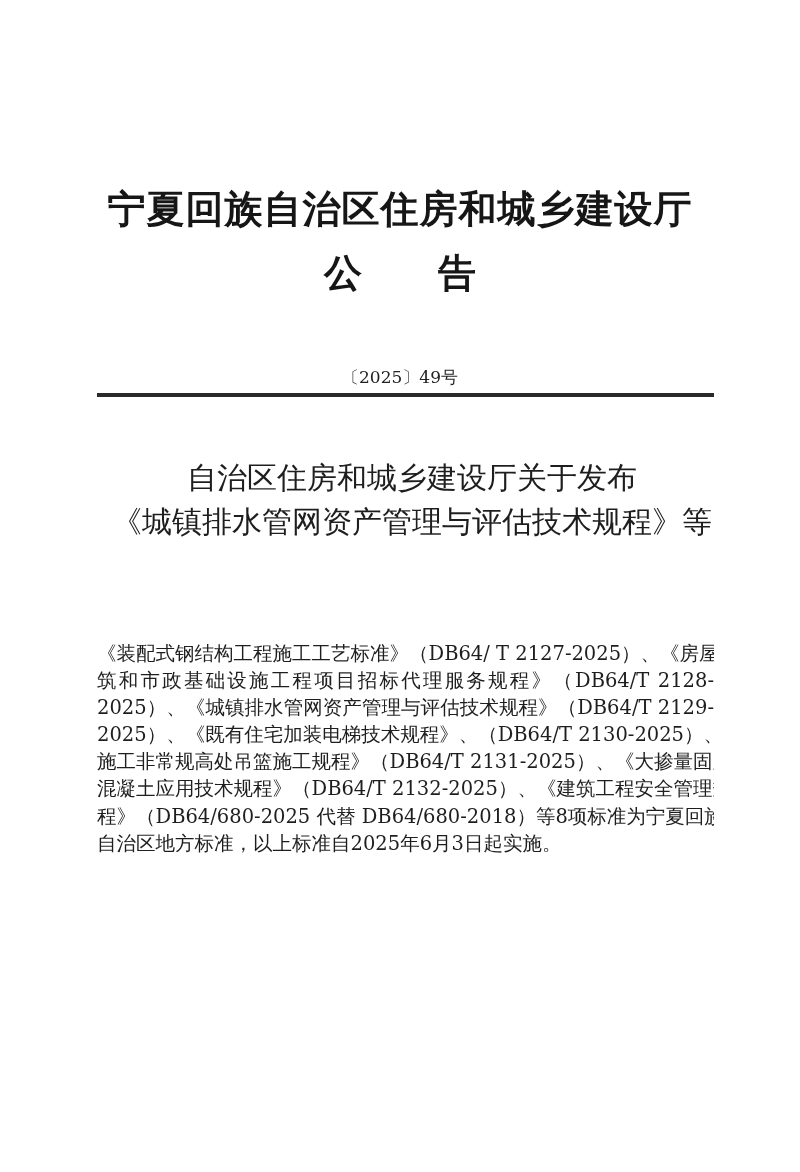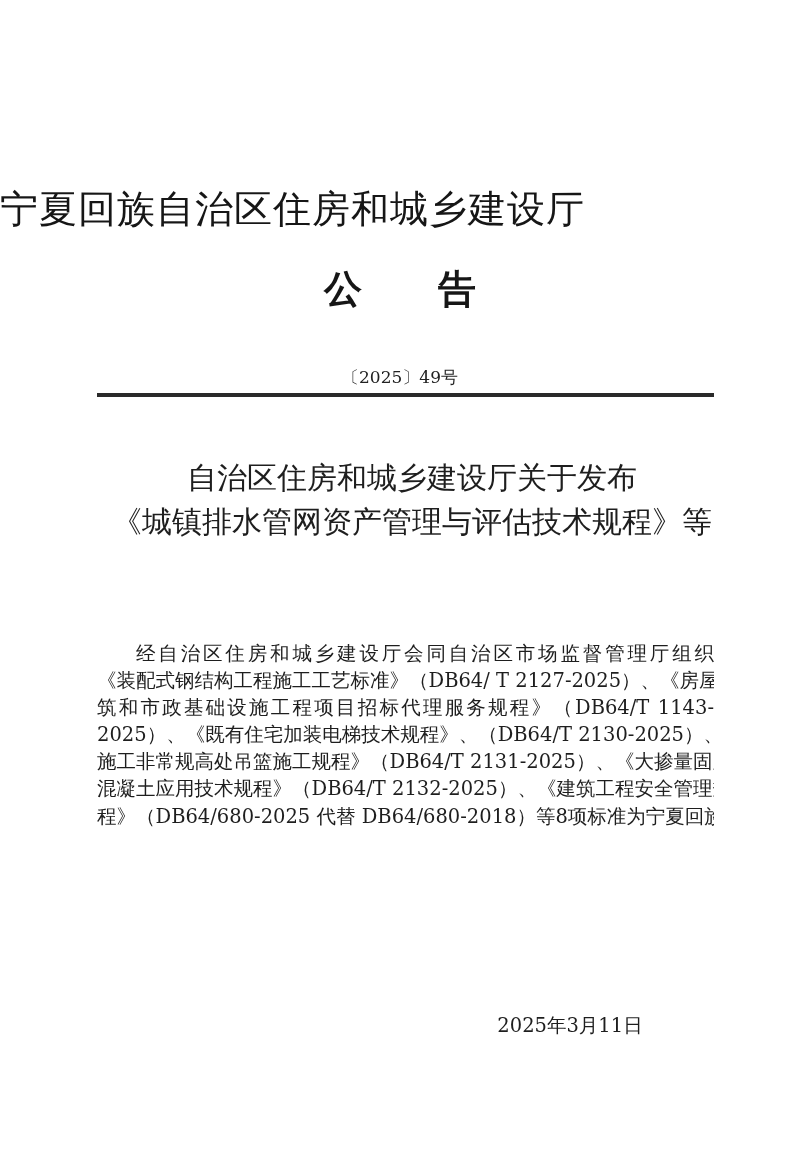--- a/index.html
+++ b/index.html
@@ -13,32 +13,32 @@
       position: relative;
       overflow: hidden;
       color: #1a1a1a;
       font-family: "DejaVu Serif", "Liberation Serif", serif;
     }
     .org-title {
       position: absolute;
       left: 0;
       width: 800px;
       top: 184px;
-      text-align: left;
+      text-align: center;
       font-size: 38px;
-      font-weight: normal;
+      font-weight: bold;
       letter-spacing: 1px;
       line-height: 50px;
       color: #161616;
     }
     .doc-type {
       position: absolute;
       left: 0;
       width: 800px;
-      top: 264px;
+      top: 248px;
       text-align: center;
       font-size: 38px;
       font-weight: bold;
       line-height: 50px;
       color: #161616;
     }
     .doc-type span { display: inline-block; }
     .doc-type .gap { width: 76px; }
     .doc-number {
       position: absolute;
@@ -117,24 +117,24 @@
 <div class="doc-number">〔2025〕49号</div>
 
 <div class="divider"></div>
 
 <div class="headline">
   <div>自治区住房和城乡建设厅关于发布</div>
   <div>《城镇排水管网资产管理与评估技术规程》等</div>
 </div>
 
 <div class="body">
-  <span class="line indent">经自治区住房和城乡建设厅会同自治区市场监督管理厅组织</span>
   <span class="line">《装配式钢结构工程施工工艺标准》（DB64/ T 2127-2025）、《房屋建</span>
-  <span class="line">筑和市政基础设施工程项目招标代理服务规程》（DB64/T 1143-</span>
+  <span class="line">筑和市政基础设施工程项目招标代理服务规程》（DB64/T 2128-</span>
+  <span class="line">2025）、《城镇排水管网资产管理与评估技术规程》（DB64/T 2129-</span>
   <span class="line">2025）、《既有住宅加装电梯技术规程》、（DB64/T 2130-2025）、《建筑</span>
   <span class="line">施工非常规高处吊篮施工规程》（DB64/T 2131-2025）、《大掺量固废</span>
   <span class="line">混凝土应用技术规程》（DB64/T 2132-2025）、《建筑工程安全管理规</span>
   <span class="line">程》（DB64/680-2025 代替 DB64/680-2018）等8项标准为宁夏回族</span>
+  <span class="line last">自治区地方标准，以上标准自2025年6月3日起实施。</span>
 </div>
 
 <div class="signature">
-  <div>2025年3月11日</div>
 </div>
 
 </body></html>

